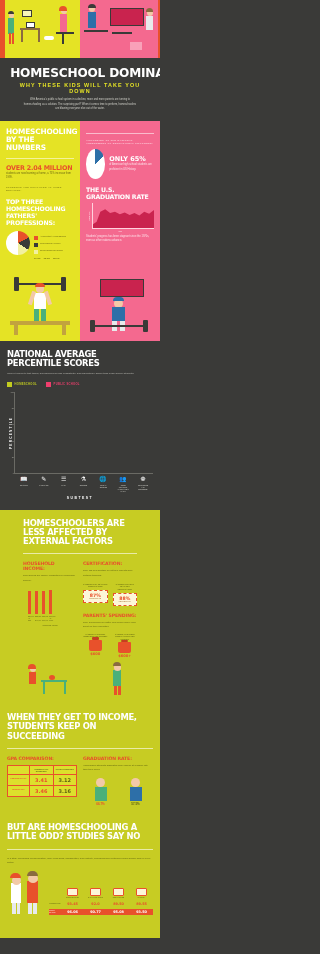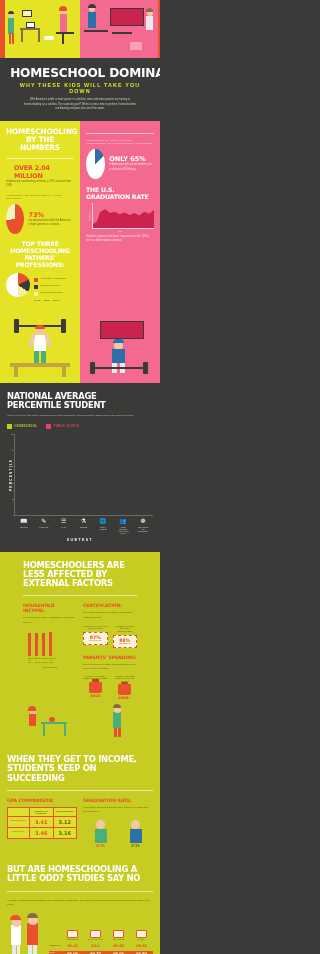--- a/index.html
+++ b/index.html
@@ -35,29 +35,29 @@
 
   
   .twocol { display:flex; }
   .col { width:80px; padding:7px 6px 8px; }
   .col-left { background:#e5e325; }
   .col-right { background:#f4698f; }
   .colhead {
     font-family:"DejaVu Sans", sans-serif; font-weight:bold;
     font-size:7.4px; line-height:1.12; letter-spacing:-0.2px;
   }
-  .col-left .colhead { color:#ffffff;text-align:center; }
+  .col-left .colhead { color:#ffffff; }
   .col-right .colhead { color:#ffffff; }
   .rule { height:1px; background:rgba(255,255,255,.55); margin:5px 0 5px; }
   .lbl { font-size:2.6px; line-height:1.7; }
   .col-left .lbl { color:#6e6b10; }
   .col-right .lbl { color:#fde3ea; }
   .bignum {
     font-family:"DejaVu Sans", sans-serif; font-weight:bold;
-    font-size:6.4px; letter-spacing:-0.2px;margin-left:8px;
+    font-size:6.4px; letter-spacing:-0.2px;
   }
   .col-left .bignum { color:#e8512b; }
   .smallcaps { font-size:2.4px; letter-spacing:.4px; font-weight:bold; }
   .col-left .smallcaps { color:#8a8712; }
   .col-right .smallcaps { color:#ffd2de; }
 
   .pie { width:30px; height:30px; border-radius:50%; }
   .pie-row { display:flex; align-items:center; gap:4px; margin-top:4px; }
   .pct { font-family:"DejaVu Sans",sans-serif; font-weight:bold; font-size:6.5px; }
   .col-left .pct { color:#e8512b; }
@@ -220,27 +220,20 @@
 
   <div class="twocol">
 
     <div class="col col-left">
       <div class="colhead">HOMESCHOOLING BY THE NUMBERS</div>
       <div class="rule"></div>
       <div class="bignum">OVER 2.04 MILLION</div>
       <div class="lbl">students are now learning at home, a 75% increase from 1999.</div>
 
       <div class="smallcaps" style="margin-top:6px;">STUDENTS ARE SCHOOLED AT HOME BECAUSE:</div>
-      <div class="pie-row">
-        <div class="pie" style="background:conic-gradient(#e8512b 0 73%, #f7f5c0 73% 100%);"></div>
-        <div>
-          <div class="pct">73%</div>
-          <div class="lbl">cite dissatisfaction with the American school system as a reason.</div>
-        </div>
-      </div>
 
       <div class="colhead" style="margin-top:7px;font-size:6.2px;">TOP THREE HOMESCHOOLING FATHERS' PROFESSIONS:</div>
       <div style="display:flex;gap:4px;margin-top:4px;align-items:center;">
         <div class="pie" style="width:24px;height:24px;background:conic-gradient(#e8512b 0 17.3%, #3a3a38 17.3% 34.2%, #f2f0a0 34.2% 49.9%, #ffffff 49.9% 100%);"></div>
         <div style="flex:1;">
           <div class="legend-item">
             <span class="swatch" style="background:#e8512b;"></span>
             <span class="legend-txt">Accountant / Professional</span>
           </div>
           <div class="legend-item">
@@ -310,21 +303,21 @@
       <div class="blk" style="left:32px;top:38px;width:13px;height:14px;background:#2d6fa8;"></div>
       <div class="blk" style="left:32px;top:52px;width:5px;height:10px;background:#e8eaec;"></div>
       <div class="blk" style="left:40px;top:52px;width:5px;height:10px;background:#e8eaec;"></div>
       <div class="blk" style="left:14px;top:56px;width:50px;height:2px;background:#3a3a38;border-radius:1px;"></div>
       <div class="blk" style="left:10px;top:51px;width:5px;height:12px;background:#3a3a38;border-radius:1px;"></div>
       <div class="blk" style="left:63px;top:51px;width:5px;height:12px;background:#3a3a38;border-radius:1px;"></div>
     </div>
   </div>
 
   <div class="dark">
-    <div class="sechead">NATIONAL AVERAGE PERCENTILE STUDENT</div>
+    <div class="sechead">NATIONAL AVERAGE PERCENTILE SCORES</div>
     <div class="secsub">When it comes to test taking, homeschoolers rank consistently and dramatically higher than public school students.</div>
 
     <div class="legend-row">
       <div class="lg">
         <span class="lg-sw" style="background:#c2cc20;"></span>
         <span class="lg-tx" style="color:#c2cc20;">HOMESCHOOL</span>
       </div>
       <div class="lg">
         <span class="lg-sw" style="background:#ef3e6d;"></span>
         <span class="lg-tx" style="color:#ef3e6d;">PUBLIC SCHOOL</span>

